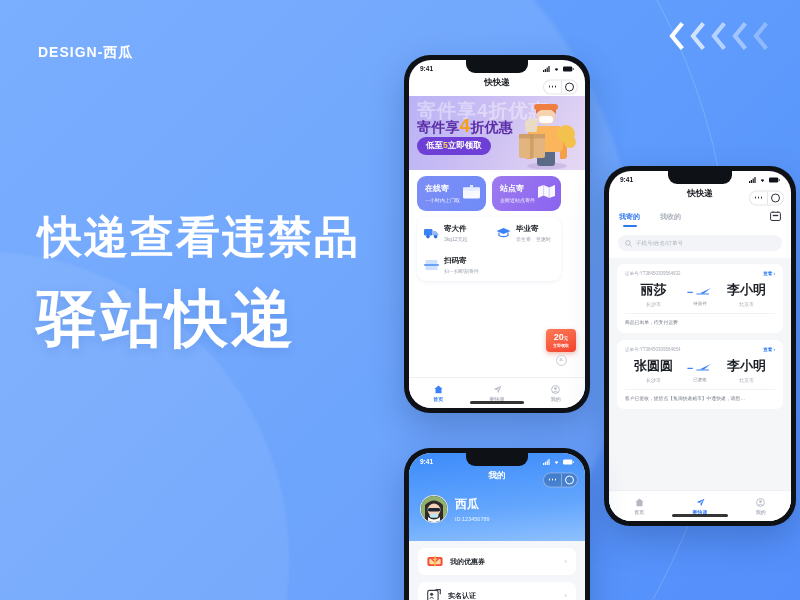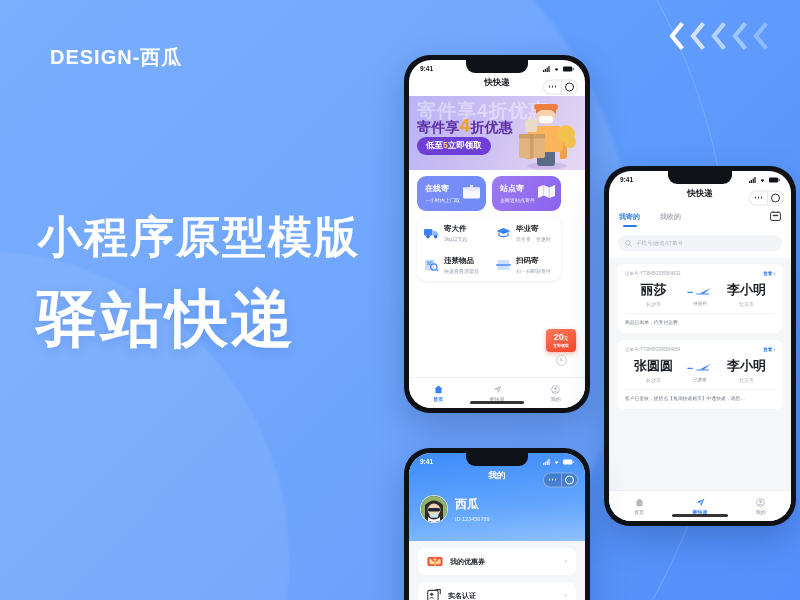--- a/index.html
+++ b/index.html
@@ -14,22 +14,22 @@
   
   .arc{position:absolute;border-radius:50%;pointer-events:none;}
   .arc1{width:900px;height:900px;left:-250px;top:-170px;
         background:radial-gradient(circle at 50% 50%, rgba(255,255,255,.10) 0%, rgba(255,255,255,.10) 68%, rgba(255,255,255,0) 69%);}
   .arc2{width:1250px;height:1250px;left:-520px;top:-330px;
         border:1px solid rgba(255,255,255,.18);}
   .arc3{width:620px;height:620px;left:-330px;top:250px;
         background:radial-gradient(circle at 50% 50%, rgba(255,255,255,.07) 0%, rgba(255,255,255,.07) 70%, rgba(255,255,255,0) 71%);}
 
   
-  .brand{position:absolute;left:38px;top:44px;color:#fff;font-size:20px;
-         font-weight:700;letter-spacing:1px;margin-left:12px;}
+  .brand{position:absolute;left:38px;top:44px;color:#fff;font-size:14px;
+         font-weight:700;letter-spacing:1px;}
   .headline1{position:absolute;left:38px;top:215px;color:#fff;
              font-size:44px;font-weight:800;letter-spacing:2px;line-height:1;}
   .headline2{position:absolute;left:36px;top:288px;color:#fff;
              font-size:62px;font-weight:800;letter-spacing:3px;line-height:1;
              text-shadow:0 3px 10px rgba(30,80,170,.18);}
   .tagpill{position:absolute;left:40px;top:458px;
            border:1px solid rgba(255,255,255,.55);border-radius:10px;
            background:rgba(255,255,255,.10);
            padding:12px 24px;color:#fff;font-size:17px;font-weight:700;
            letter-spacing:1px;}
@@ -178,21 +178,21 @@
       </svg>
     <svg class="chev" viewBox="0 0 17 28">
         <path d="M14 3 L5 14 L14 25" stroke="#ffffff" stroke-opacity=".42" stroke-width="4.2" fill="none" stroke-linecap="square"></path>
       </svg>
     <svg class="chev" viewBox="0 0 17 28">
         <path d="M14 3 L5 14 L14 25" stroke="#ffffff" stroke-opacity=".30" stroke-width="4.2" fill="none" stroke-linecap="square"></path>
       </svg>
   </div>
 
   <div class="brand">DESIGN-西瓜</div>
-  <div class="headline1">小程序原型模版</div>
+  <div class="headline1">快递查看违禁品</div>
   <div class="headline2">驿站快递</div>
 
 
   <div class="phone" id="phone-home">
     <div class="screen">
       <div class="notch" style="width:62px;height:13px;"></div>
 
       <div class="statusbar" style="height:17px;font-size:6.5px;">
         <span>9:41</span>
         <span class="sb-ico">
@@ -294,33 +294,20 @@
                 <path d="M7.5 1 L14.5 4 L7.5 7 L0.5 4 Z" fill="#3b82f6"></path>
                 <path d="M3 5.4 L3 8.4 q4.5 2.6 9 0 L12 5.4" stroke="#3b82f6" stroke-width="1.2" fill="none"></path>
               </svg>
             <div class="sc-txt">
               <div class="t">毕业寄</div>
               <div class="s">学生寄、至惠时</div>
             </div>
           </div>
           <div class="scell">
             <svg width="15" height="12" viewBox="0 0 15 12">
-                <rect x="1" y="0.5" width="9.5" height="11" rx="1.3" fill="#cfe0fd"></rect>
-                <rect x="2.8" y="2.6" width="6" height="1" fill="#3b82f6"></rect>
-                <rect x="2.8" y="4.6" width="4.4" height="1" fill="#3b82f6"></rect>
-                <circle cx="9.8" cy="8" r="3.2" fill="none" stroke="#3b82f6" stroke-width="1.2"></circle>
-                <path d="M12.1 10.3 L14 12" stroke="#3b82f6" stroke-width="1.3"></path>
-              </svg>
-            <div class="sc-txt">
-              <div class="t">违禁物品</div>
-              <div class="s">快递查看违禁品</div>
-            </div>
-          </div>
-          <div class="scell">
-            <svg width="15" height="12" viewBox="0 0 15 12">
                 <rect x="1.5" y="1" width="12" height="4" rx="1" fill="#cfe0fd"></rect>
                 <rect x="1.5" y="7" width="12" height="4" rx="1" fill="#cfe0fd"></rect>
                 <rect x="0" y="5.3" width="15" height="1.4" rx=".7" fill="#3b82f6"></rect>
               </svg>
             <div class="sc-txt">
               <div class="t">扫码寄</div>
               <div class="s">扫一扫即刻寄件</div>
             </div>
           </div>
         </div>

